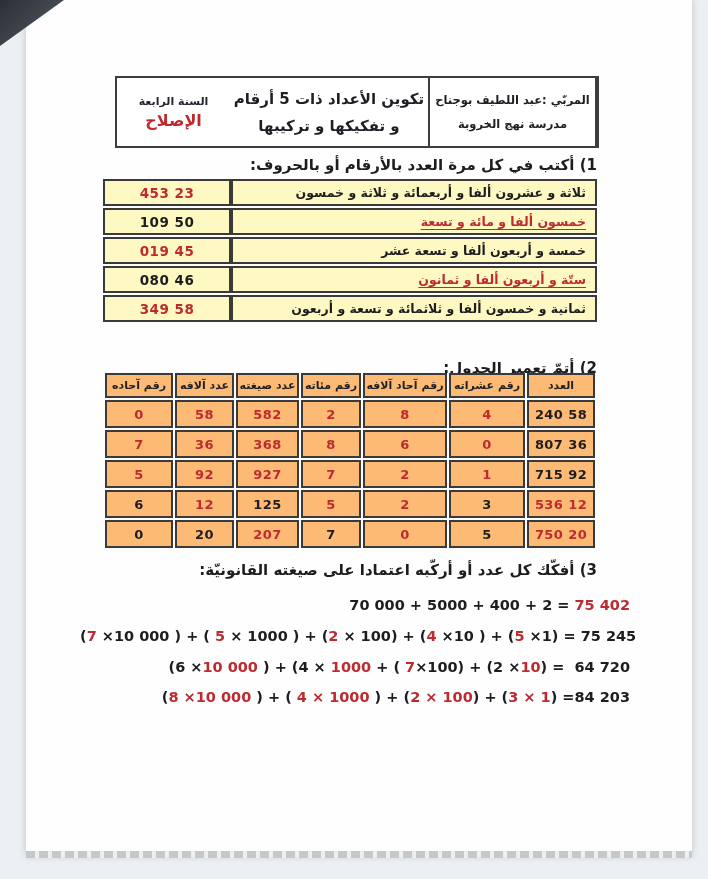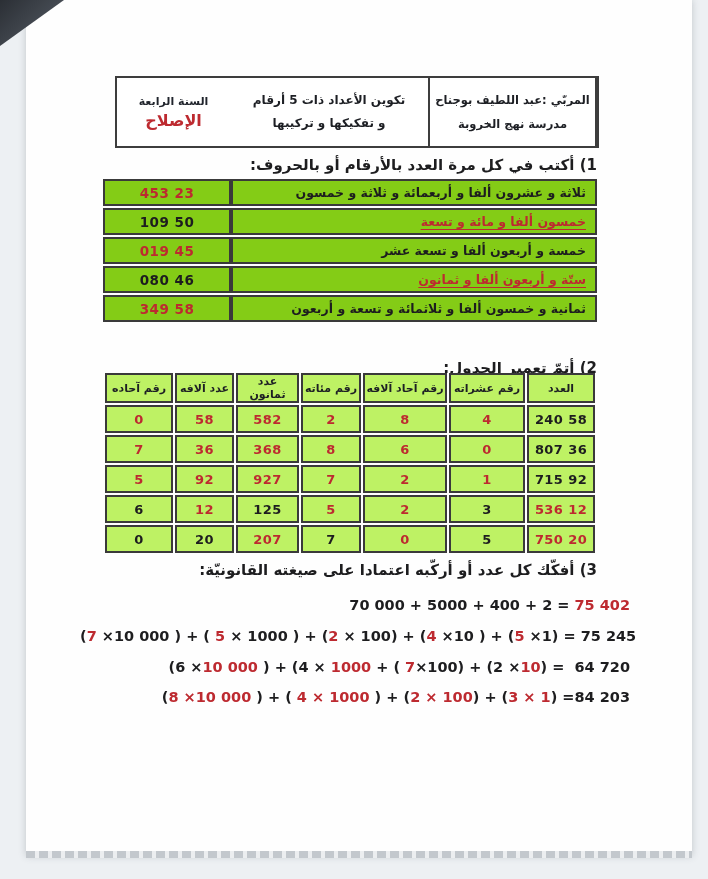--- a/index.html
+++ b/index.html
@@ -26,40 +26,40 @@
     display:grid;grid-template-columns:113px 200px 167px;
     border:2px solid #3d3d3d;background:#fff;
   }
   .header-cell{
     display:flex;flex-direction:column;justify-content:center;align-items:center;
     text-align:left;gap:3px;direction:rtl;padding:2px;
   }
   .header-cell + .header-cell{border-right:2px solid #3d3d3d;}
   .hc-year{font-weight:bold;font-size:11px;color:#20242c;}
   .hc-islah{font-weight:bold;font-size:16px;}
-  .hc-title{font-weight:bold;font-size:12px;color:#1d1f24;line-height:1.6;}
+  .hc-title{font-weight:bold;font-size:15px;color:#1d1f24;line-height:1.6;}
   .hc-teacher{font-weight:bold;font-size:11.5px;color:#1d1f24;line-height:1.8;}
   .ex-heading{
     position:absolute;right:111px;direction:rtl;z-index:2;
     font-weight:bold;font-size:15px;color:#1d1d1f;
   }
   table{z-index:2;}
   .ex1-table{
     position:absolute;left:103px;top:177px;width:494px;direction:rtl;
     border-collapse:separate;border-spacing:0 2px;table-layout:fixed;
   }
-  .ex1-table td{border:2px solid #3a3a3a;height:21px;font-weight:bold;background:#84cc16;}
+  .ex1-table td{border:2px solid #3a3a3a;height:21px;font-weight:bold;background:#fef9c3;}
   .words-cell{text-align:right;padding:0 9px;font-size:12.5px;}
   .num-cell{text-align:center;font-size:13.5px;letter-spacing:.5px;}
   .ex2-table{
     position:absolute;left:103px;top:371px;width:494px;direction:rtl;
     border-collapse:separate;border-spacing:2px;table-layout:fixed;
   }
   .ex2-table th,.ex2-table td{
-    border:2px solid #3a3a3a;text-align:center;font-weight:bold;background:#bef264;
+    border:2px solid #3a3a3a;text-align:center;font-weight:bold;background:#fdba74;
   }
   .ex2-table th{height:21px;font-size:11px;color:#1d1f24;padding:0 1px;}
   .ex2-table td{height:22px;font-size:13px;letter-spacing:.4px;}
   .equations{position:absolute;left:80px;right:78px;top:590px;z-index:2;}
   .equation{
     direction:ltr;text-align:right;white-space:pre;
     font-weight:bold;font-size:14.5px;line-height:30.8px;color:#1d1d1f;
   }
   .c-red{color:#bd2a30;}
   .c-black{color:#1d1d1f;}
@@ -129,21 +129,21 @@
       <col style="width:63px">
       <col style="width:59px">
       <col style="width:68px">
   </colgroup>
   <thead>
       <tr>
         <th>العدد</th>
         <th>رقم عشراته</th>
         <th>رقم آحاد آلافه</th>
         <th>رقم مئاته</th>
-        <th>عدد ثمانون</th>
+        <th>عدد صيغته</th>
         <th>عدد آلافه</th>
         <th>رقم آحاده</th>
       </tr>
     </thead>
   <tbody>
       <tr>
         <td class="c-black">58 240</td>
         <td class="c-red">4</td>
         <td class="c-red">8</td>
         <td class="c-red">2</td>

